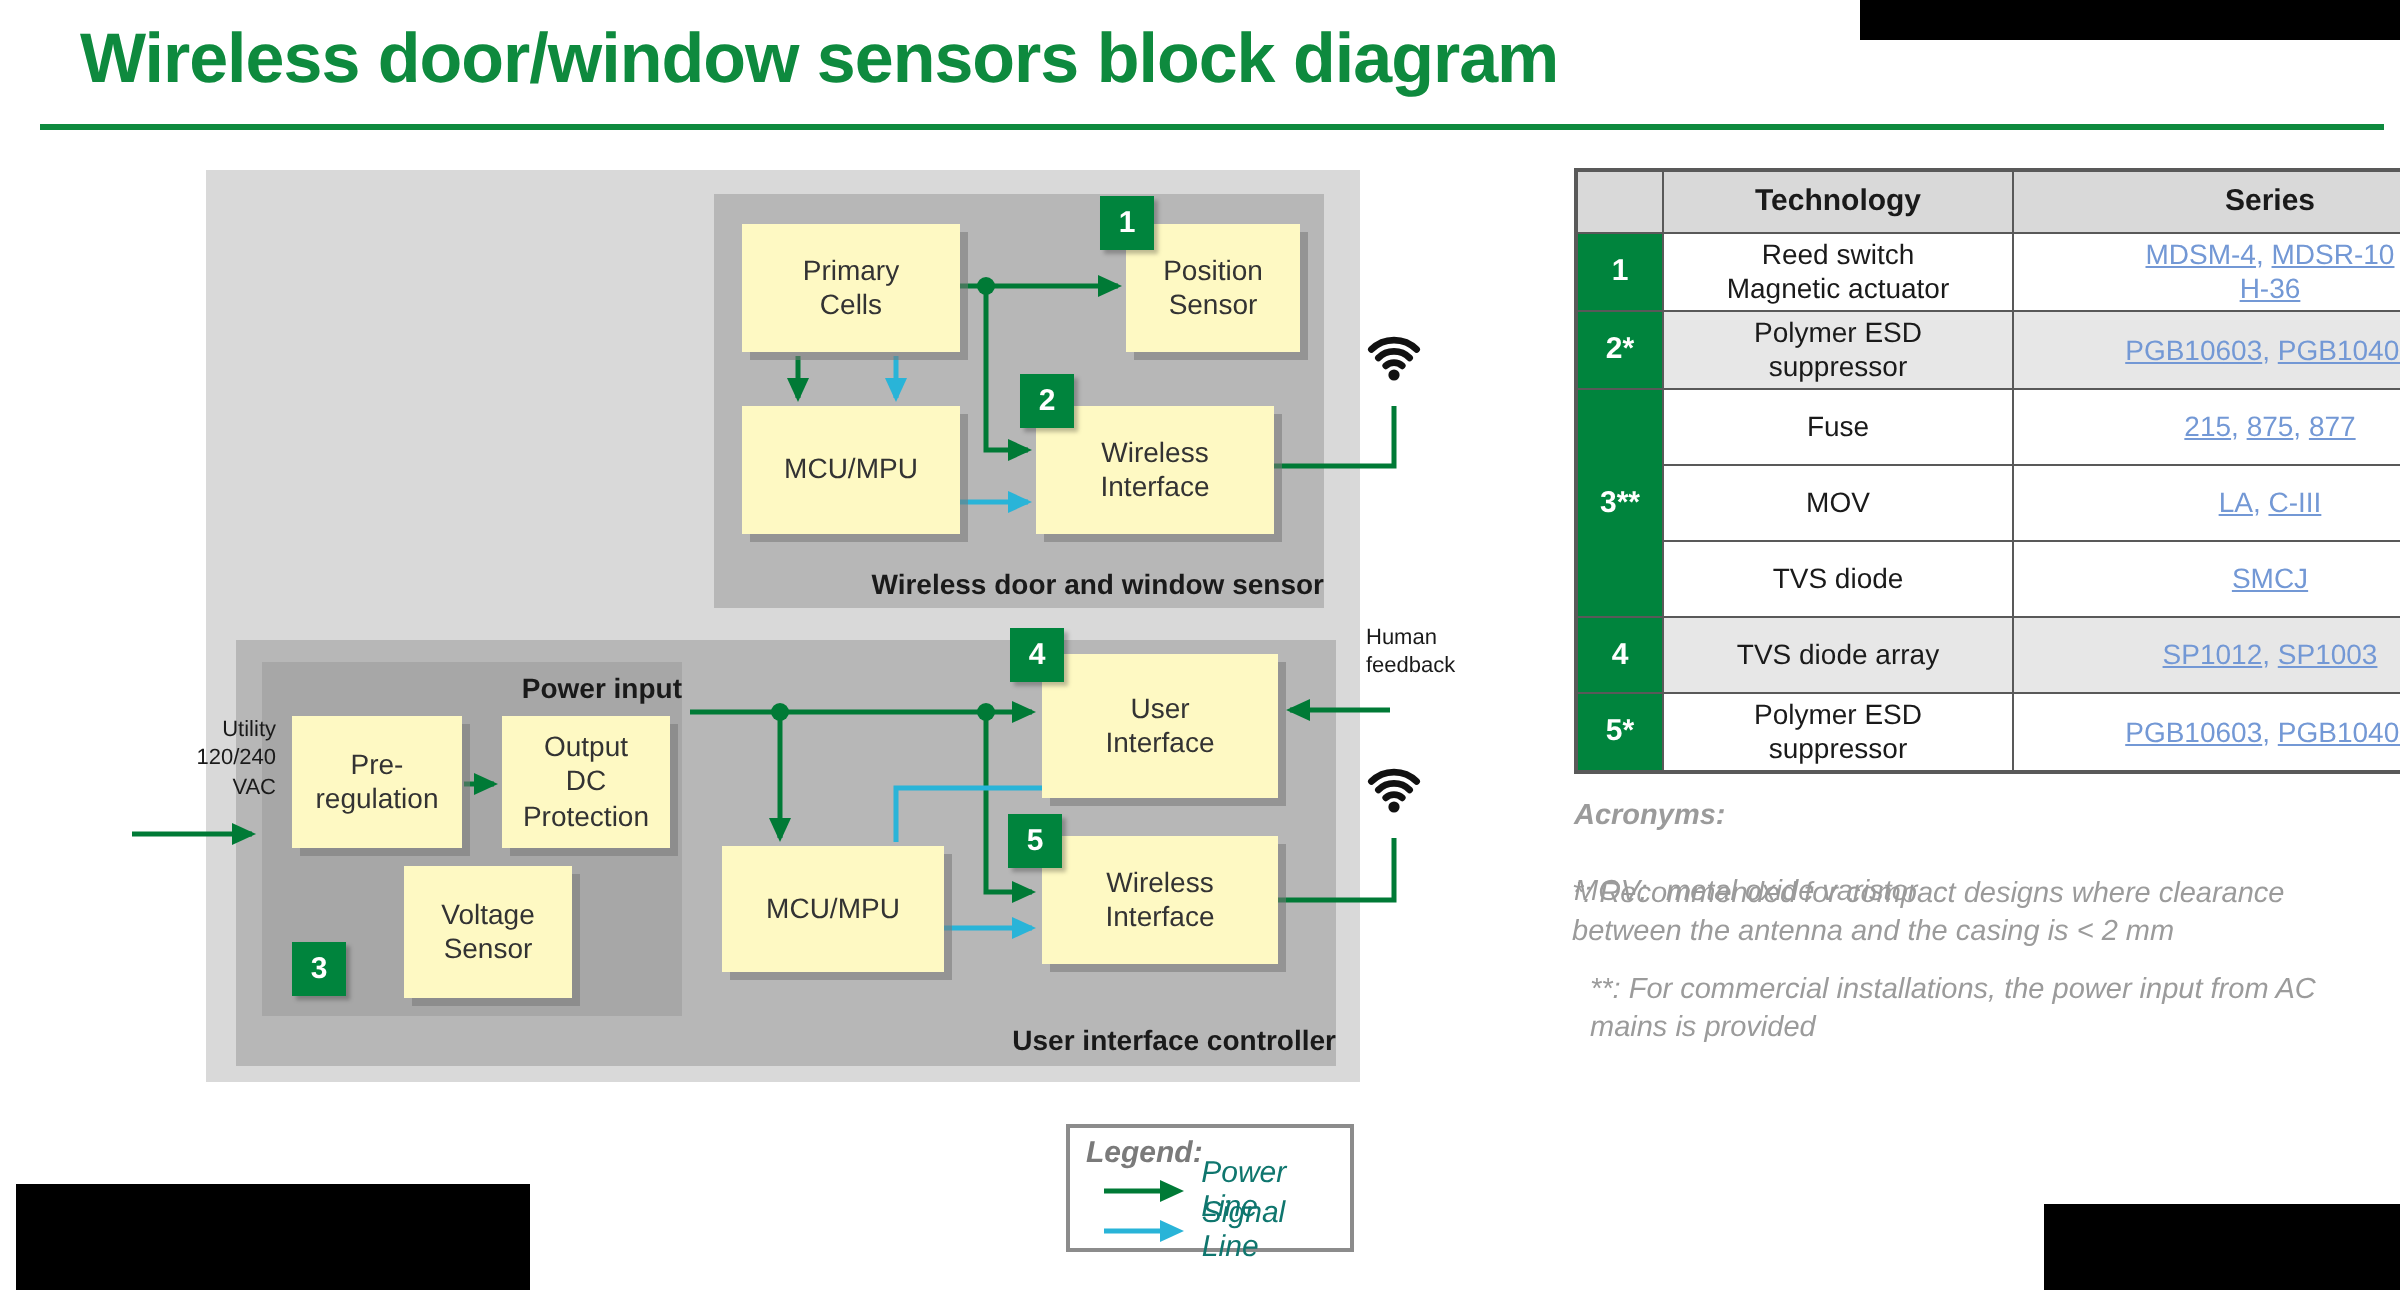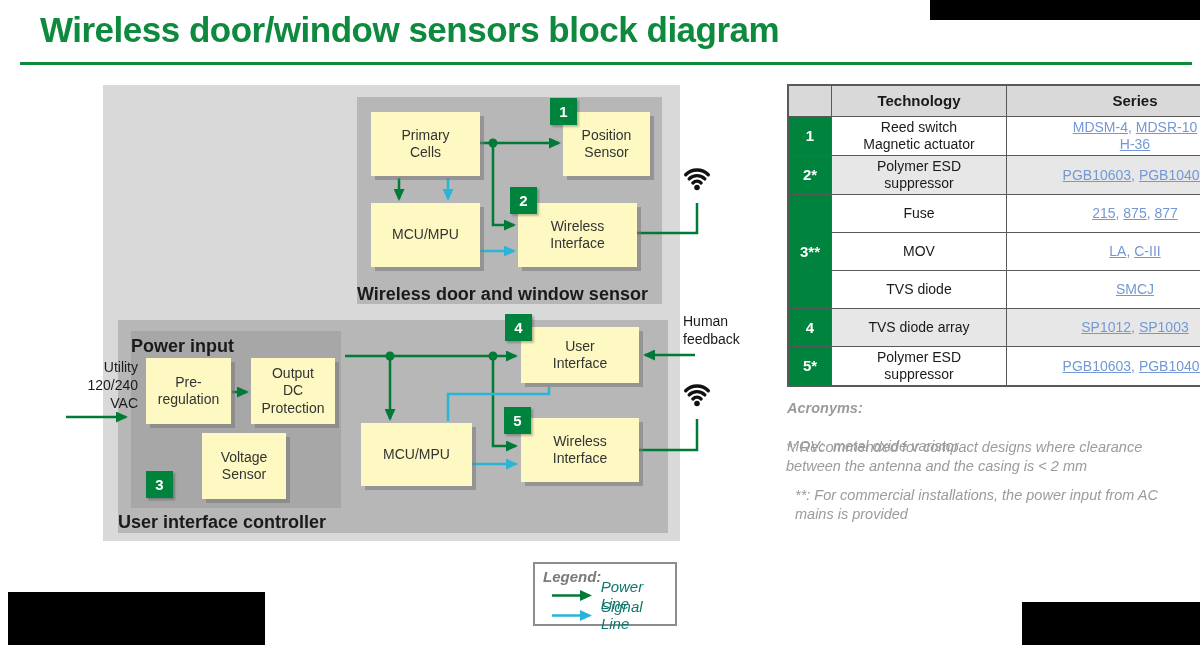--- a/index.html
+++ b/index.html
@@ -13,31 +13,31 @@
   #title-rule{left:20px;top:62px;width:1172px;height:3px;background:#0e8a3e;}
 
   
   .blackbox{background:#000;}
 
   
   .gray-outer{background:#d9d9d9;}
   .gray-section{background:#b7b7b7;}
   .gray-power{background:#a7a7a7;}
 
-  .section-label{font-size:18px;font-weight:bold;color:#1a1a1a;text-align:left;z-index:3;}
+  .section-label{font-size:14px;font-weight:bold;color:#1a1a1a;text-align:right;z-index:3;}
 
   .block{background:#fef9c3;box-shadow:4px 4px 0 0 rgba(120,120,120,0.55);
          display:flex;align-items:center;justify-content:center;text-align:center;
          font-size:14px;color:#333;white-space:pre-line;line-height:1.25;z-index:3;}
 
   .badge{width:27px;height:27px;background:#00843d;color:#fff;font-size:15px;font-weight:bold;
          display:flex;align-items:center;justify-content:center;z-index:4;
          box-shadow:2px 2px 2px rgba(0,0,0,0.25);}
 
-  .side-label{font-size:14px;color:#1a1a1a;white-space:pre-line;line-height:1.3;z-index:3;}
+  .side-label{font-size:11px;color:#1a1a1a;white-space:pre-line;line-height:1.3;z-index:3;}
 
   #conn-svg{left:0;top:0;z-index:2;pointer-events:none;}
   .wifi{z-index:3;}
 
   
   #parts-table{left:787px;top:84px;width:478px;border-collapse:collapse;z-index:3;
                font-size:14px;color:#1a1a1a;background:#fff;border:2px solid #595959;}
   #parts-table th,#parts-table td{border:1px solid #595959;padding:2px 5px;line-height:1.22;}
   #parts-table th{background:#d9d9d9;font-size:15px;font-weight:bold;height:26px;text-align:center;}
   #parts-table td{height:33px;text-align:center;vertical-align:middle;}
@@ -125,21 +125,21 @@
   <div class="abs block" style="left:518px;top:203px;width:119px;height:64px;">Wireless
 Interface</div>
   <div class="abs block" style="left:146px;top:358px;width:85px;height:66px;">Pre-
 regulation</div>
   <div class="abs block" style="left:251px;top:358px;width:84px;height:66px;">Output
 DC
 Protection</div>
   <div class="abs block" style="left:202px;top:433px;width:84px;height:66px;">Voltage
 Sensor</div>
   <div class="abs block" style="left:361px;top:423px;width:111px;height:63px;">MCU/MPU</div>
-  <div class="abs block" style="left:521px;top:327px;width:118px;height:56px;">User
+  <div class="abs block" style="left:521px;top:327px;width:118px;height:72px;">User
 Interface</div>
   <div class="abs block" style="left:521px;top:418px;width:118px;height:64px;">Wireless
 Interface</div>
 
   <div class="abs badge" style="left:550px;top:98px;">1</div>
   <div class="abs badge" style="left:510px;top:187px;">2</div>
   <div class="abs badge" style="left:146px;top:471px;">3</div>
   <div class="abs badge" style="left:505px;top:314px;">4</div>
   <div class="abs badge" style="left:504px;top:407px;">5</div>
 

